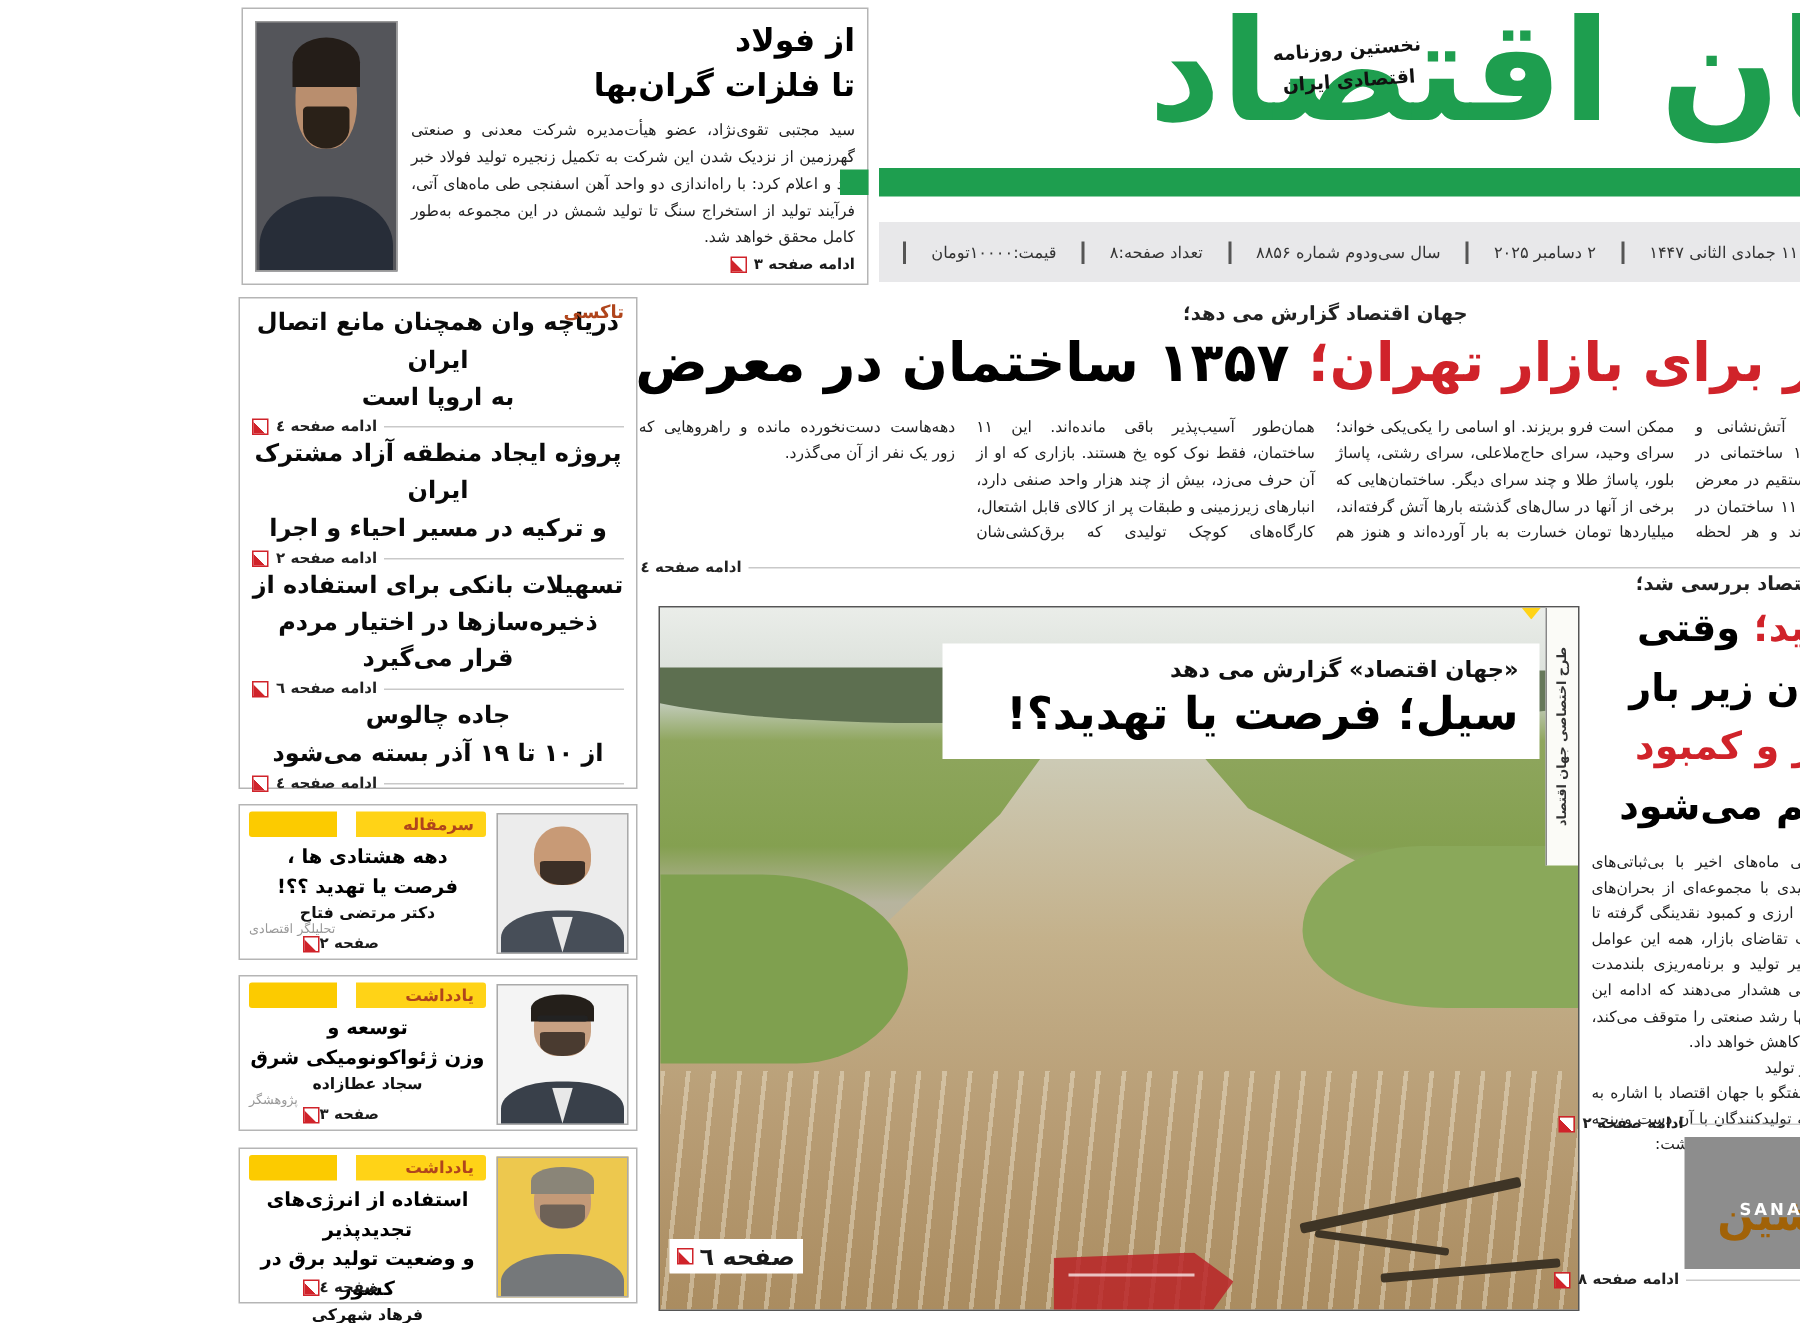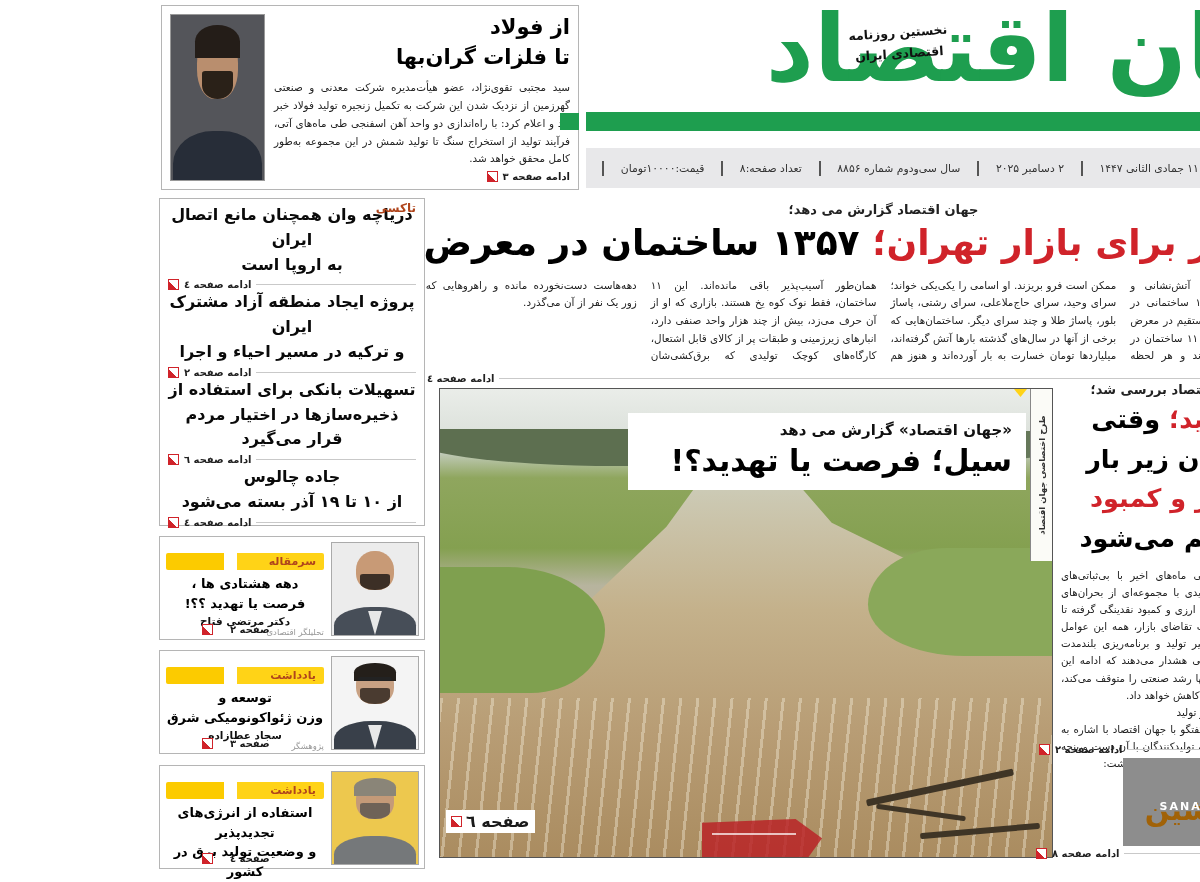--- a/index.html
+++ b/index.html
@@ -50,37 +50,37 @@
   .vitrine{position:absolute;left:3px;top:198px;width:266px;height:328px;border:1px solid #b5b5b5;
            background:#fff;box-sizing:border-box;display:flex;flex-direction:column;}
   .vitrine-items{flex:1;display:flex;flex-direction:column;padding:4px 8px 2px;}
   .v-item{flex:1;display:flex;flex-direction:column;justify-content:center;}
   .v-title{text-align:center;font-weight:bold;font-size:16px;line-height:1.55;color:#0a0a0a;}
   .v-foot{margin-top:2px;}
   
   .op-box{position:absolute;left:3px;width:266px;height:104px;border:1px solid #b5b5b5;background:#fff;box-sizing:border-box;}
   .op-photo{position:absolute;right:5px;top:5px;width:86px;height:92px;border:1px solid #aaa;overflow:hidden;}
   .op-content{position:absolute;left:6px;top:4px;right:100px;bottom:3px;}
-  .op-ribbon{height:17px;line-height:17px;margin-top:12px;}
+  .op-ribbon{height:17px;line-height:17px;}
   .op-ribbon .ribbon-label{font-size:11px;}
   .op-title{margin-top:4px;text-align:center;font-weight:bold;font-size:13px;line-height:1.5;color:#000;}
   .op-author{margin-top:2px;text-align:center;font-weight:bold;font-size:10.5px;color:#111;}
-  .op-role{text-align:right;font-size:8.5px;color:#999;}
-  .op-page{position:absolute;left:6px;bottom:4px;display:flex;align-items:center;gap:17px;direction:ltr;padding-left:36px;}
+  .op-role{text-align:left;font-size:8.5px;color:#999;}
+  .op-page{position:absolute;left:6px;bottom:4px;display:flex;align-items:center;gap:0;direction:ltr;padding-left:36px;}
   .op-page .lbl{font-size:10px;font-weight:bold;}
   
   .avatar{position:relative;width:100%;height:100%;}
   .av-head{position:absolute;left:28%;top:9%;width:44%;height:42%;border-radius:48% 48% 42% 42%;background:#c09272;}
   .av-hair{position:absolute;left:26%;top:6%;width:48%;height:20%;border-radius:50% 50% 0 0;background:#2a2420;}
   .av-beard{position:absolute;left:33%;top:34%;width:34%;height:17%;border-radius:10% 10% 50% 50%;background:#3a2d24;}
   .av-body{position:absolute;left:2%;bottom:-14%;width:96%;height:44%;border-radius:45% 45% 0 0;background:#2e3440;}
   .av-shirt{position:absolute;left:42%;bottom:0;width:16%;height:26%;background:#e8e8e8;clip-path:polygon(0 0,100% 0,50% 100%);}
   .av-glasses{position:absolute;left:30%;top:22%;width:40%;height:4%;background:#222;border-radius:2px;}
   
-  .photo{position:absolute;left:283px;top:388px;width:612px;height:468px;border:1px solid #555;overflow:hidden;
+  .photo{position:absolute;left:283px;top:404px;width:612px;height:468px;border:1px solid #555;overflow:hidden;
          background:linear-gradient(180deg,#eaede9 0%,#dde2dc 9%,#c7cfc4 13%,#8fa65e 19%,#84a050 34%,
                     #b7b49e 42%,#c2b392 58%,#b89c72 78%,#ac8d60 100%);}
   .ph-hill1{position:absolute;top:8.5%;left:-6%;width:70%;height:8%;background:#5d6f50;border-radius:0 0 100% 100%/0 0 160% 160%;}
   .ph-hill2{position:absolute;top:9%;right:-8%;width:62%;height:7%;background:#66785a;border-radius:0 0 100% 100%/0 0 170% 170%;}
   .ph-river{position:absolute;top:15%;left:0;width:100%;height:85%;
             background:linear-gradient(180deg,#ced1c1 0%,#cac3a9 16%,#c4b18b 38%,#b89d75 68%,#aa8c60 100%);
             clip-path:polygon(45% 0,55% 0,64% 16%,80% 28%,100% 40%,100% 100%,0 100%,0 58%,20% 42%,37% 17%);}
   .ph-bank-left{position:absolute;left:0;top:38%;width:27%;height:27%;background:#7fa04f;border-radius:0 60% 45% 0/0 50% 50% 0;}
   .ph-bank-right{position:absolute;right:0;top:34%;width:30%;height:23%;background:#8aa85a;border-radius:45% 0 0 55%/55% 0 0 50%;}
   .ph-foam{position:absolute;left:0;bottom:0;width:100%;height:34%;opacity:.45;

